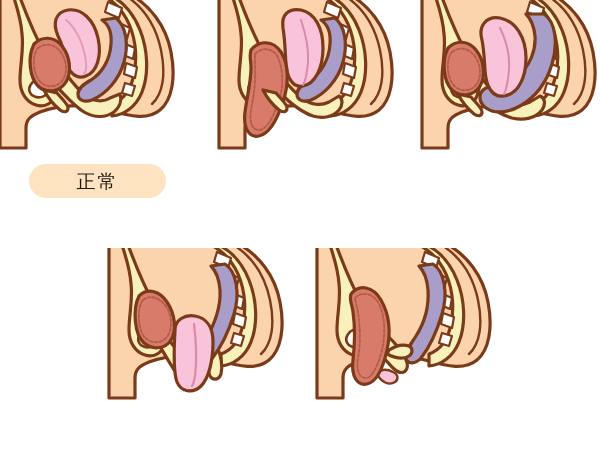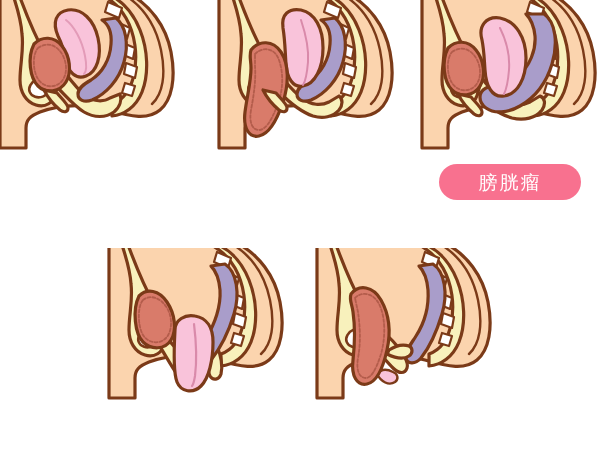--- a/index.html
+++ b/index.html
@@ -83,20 +83,21 @@
           <path fill="none" stroke="#e39bb8" stroke-width="2" d="M66,20 C74,26 82,40 85,56 C87,66 86,72 84,74"></path>
 
           <path fill="#d97b6a" stroke="#7b3a18" d="M34,44 C42,36 54,36 62,46 C70,56 72,72 66,82
                C60,92 46,94 38,86 C30,78 27,58 34,44 Z"></path>
           <path fill="none" stroke="#b35c4b" stroke-width="1.8" stroke-dasharray="3,2" d="M38,48 C46,42 56,44 62,54 C68,64 67,76 61,82 C54,89 43,87 38,79 C33,71 32,55 38,48 Z"></path>
 
           <path fill="#f8f1bc" stroke="#7b3a18" d="M44,90 C48,98 54,105 60,110 C64,113 68,112 68,108 C68,104 62,99 57,93 Z"></path>
         </g>
       </svg>
     </div>
+    <div class="label normal" style="left:29px;top:164px;width:137px;height:34px;">正常</div>
   </div>
 
   <div class="panel" style="left:205px;top:0px;">
     <div class="figure">
       <svg width="200" height="155" viewBox="0 0 200 155">
         <g stroke="#7b3a18" stroke-width="3.2" stroke-linejoin="round" stroke-linecap="round" fill="none">
           <path fill="#fbd4ae" stroke="#7b3a18" d="M14,-8 L14,148 L40,148 L40,128 C40,120 44,116 54,112
                C76,104 100,104 122,110 C146,117 162,120 174,110
                C186,100 190,78 185,52 C180,26 164,4 140,-8 Z"></path>
           <path fill="none" stroke="#7b3a18" stroke-width="2.4" d="M137,-6 C157,6 170,26 175,50 C180,74 177,94 166,104"></path>
@@ -127,21 +128,20 @@
           <path fill="none" stroke="#d98aaa" stroke-width="2" d="M96,20 C100,32 104,48 103,62 C102,74 100,82 98,85"></path>
 
           <path fill="#d97b6a" stroke="#7b3a18" d="M46,50 C54,40 68,40 76,52 C84,64 84,84 78,102
                C72,120 64,134 54,136 C44,138 38,128 40,112
                C42,96 46,82 46,68 C46,60 44,56 46,50 Z"></path>
           <path fill="none" stroke="#b35c4b" stroke-width="1.8" stroke-dasharray="3,2" d="M50,54 C58,46 70,48 74,60 C79,74 78,92 72,106 C66,122 60,130 54,130 C47,130 44,122 46,110 C49,94 51,80 50,66 Z"></path>
           <path fill="#f8f1bc" stroke="#7b3a18" d="M58,90 C62,98 68,105 74,110 C78,113 82,112 82,108 C82,104 76,99 71,93 Z"></path>
         </g>
       </svg>
     </div>
-    <div class="label prolapse" style="left:234px;top:164px;width:142px;height:36px;">膀胱瘤</div>
   </div>
 
   <div class="panel" style="left:408px;top:0px;">
     <div class="figure">
       <svg width="192" height="155" viewBox="0 0 192 155">
         <g stroke="#7b3a18" stroke-width="3.2" stroke-linejoin="round" stroke-linecap="round" fill="none">
           <path fill="#fbd4ae" stroke="#7b3a18" d="M14,-8 L14,148 L40,148 L40,128 C40,120 44,116 54,112
                C76,104 100,104 122,110 C146,117 162,120 174,110
                C186,100 190,78 185,52 C180,26 164,4 140,-8 Z"></path>
           <path fill="none" stroke="#7b3a18" stroke-width="2.4" d="M137,-6 C157,6 170,26 175,50 C180,74 177,94 166,104"></path>

